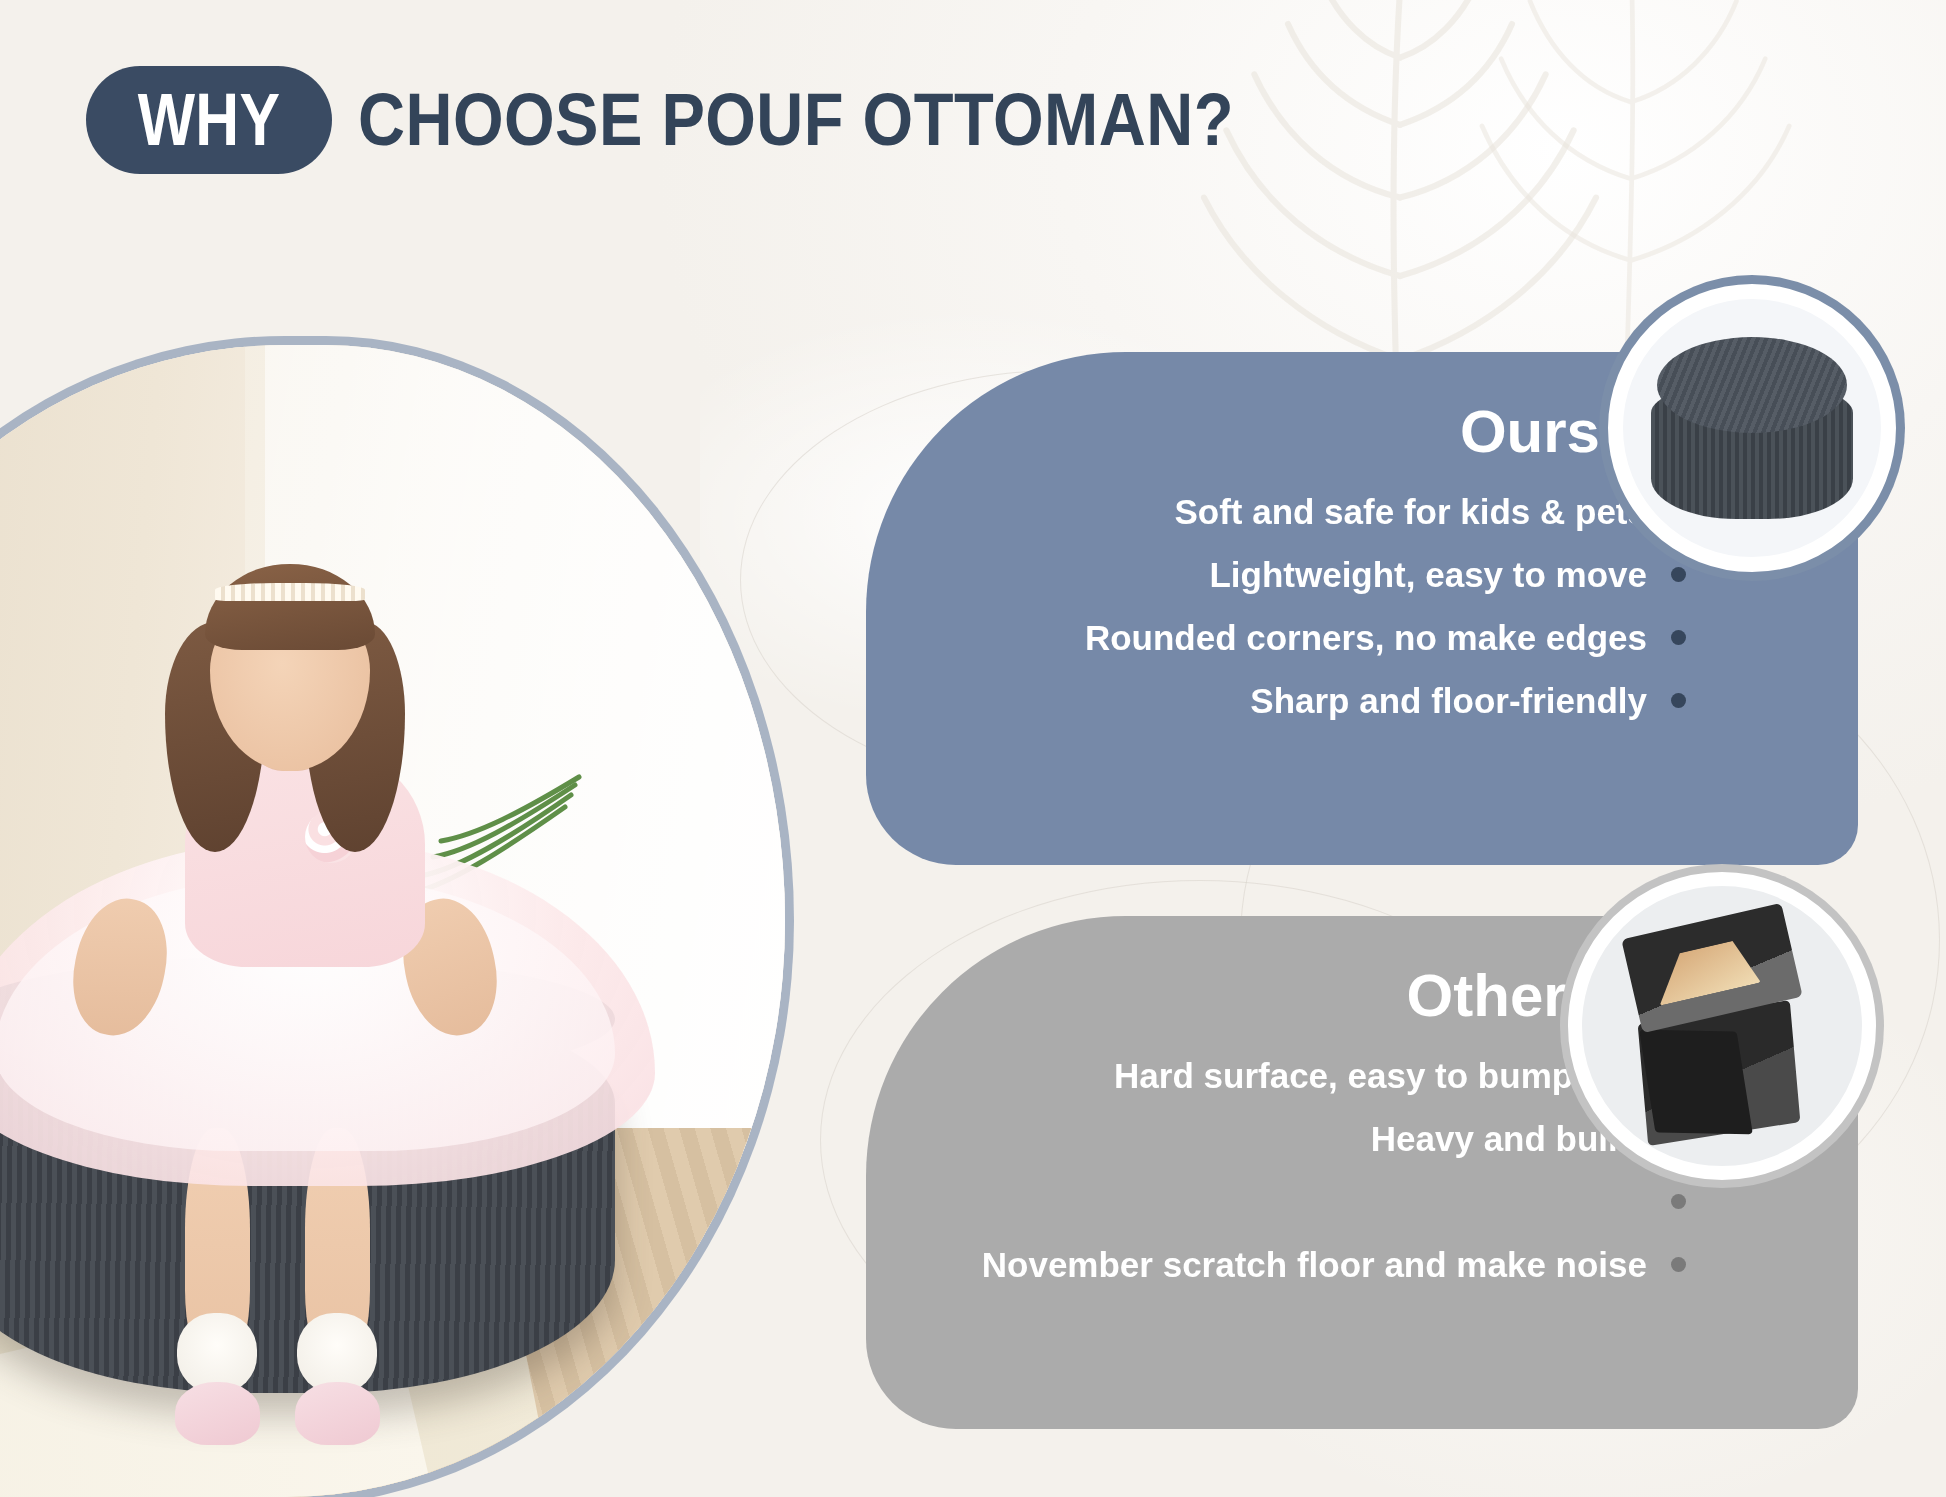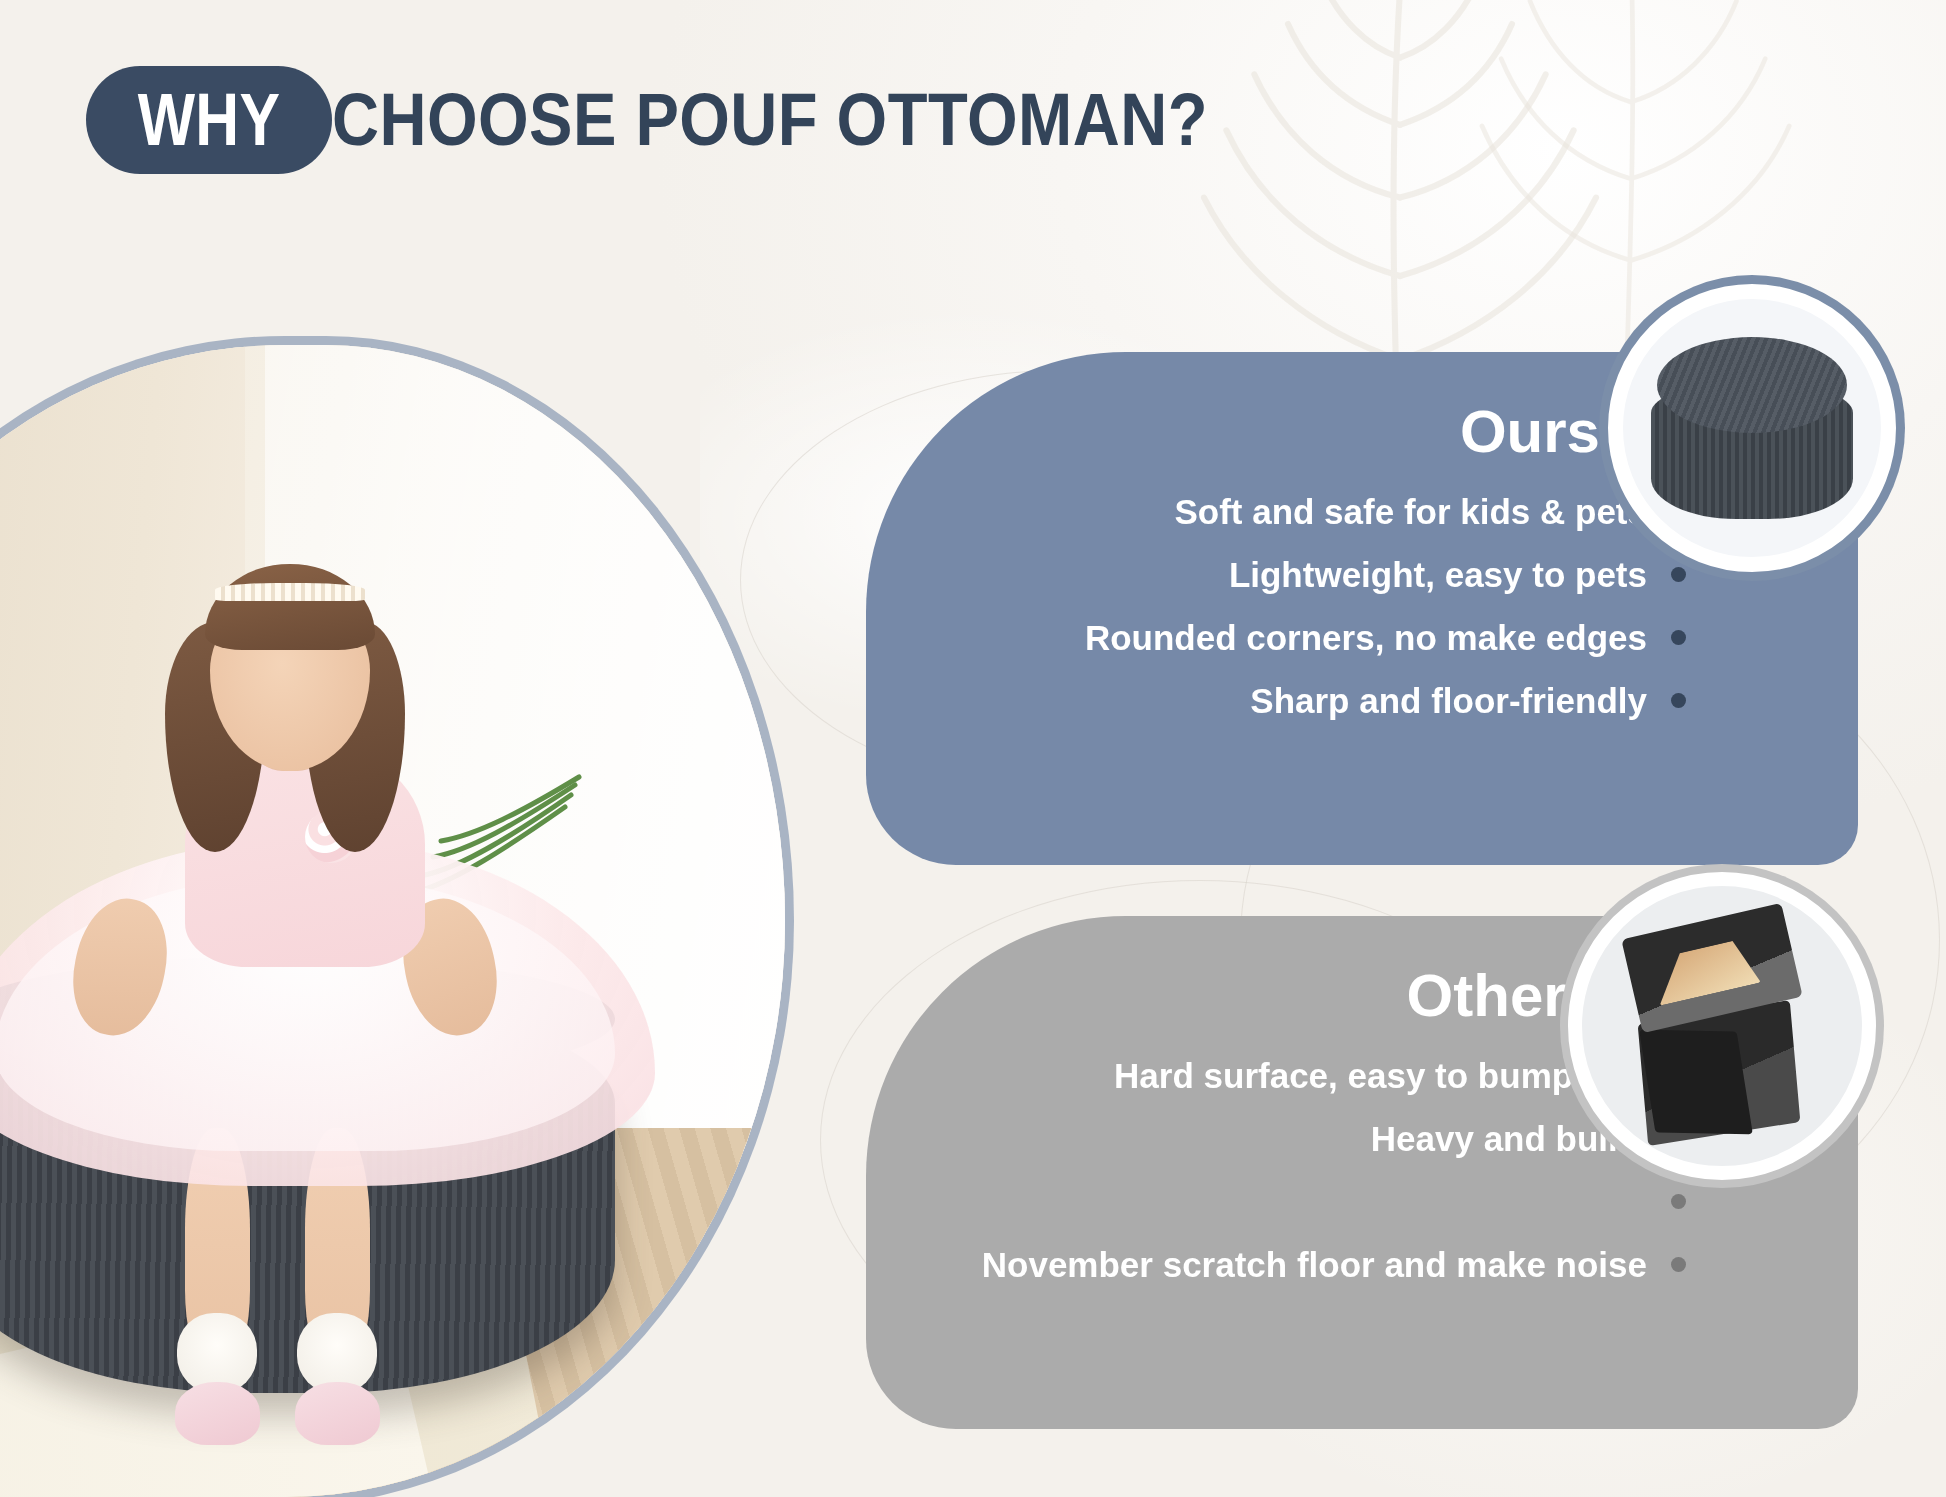--- a/index.html
+++ b/index.html
@@ -49,20 +49,21 @@
   }
 
   
   .header {
     position: absolute;
     left: 86px;
     top: 66px;
     height: 108px;
     display: flex;
     align-items: center;
+    gap: 26px;
     z-index: 6;
   }
   .why-pill {
     background: #3a4b63;
     color: #ffffff;
     border-radius: 54px;
     height: 108px;
     padding: 0 36px;
     display: flex;
     align-items: center;
@@ -508,21 +509,21 @@
           <path d="M9 26 H38 A14.5 14.5 0 0 1 9 26 Z" fill="#ffffff"></path>
         </svg>
       </div>
     </div>
     <ul class="bullets">
       <li class="bullet-row">
         <span class="bullet-text">Soft and safe for kids &amp; pets</span>
         <span class="bullet-dot"></span>
       </li>
       <li class="bullet-row">
-        <span class="bullet-text">Lightweight, easy to pets</span>
+        <span class="bullet-text">Lightweight, easy to move</span>
         <span class="bullet-dot"></span>
       </li>
       <li class="bullet-row">
         <span class="bullet-text">Rounded corners, no make edges</span>
         <span class="bullet-dot"></span>
       </li>
       <li class="bullet-row">
         <span class="bullet-text">Sharp and floor-friendly</span>
         <span class="bullet-dot"></span>
       </li>

